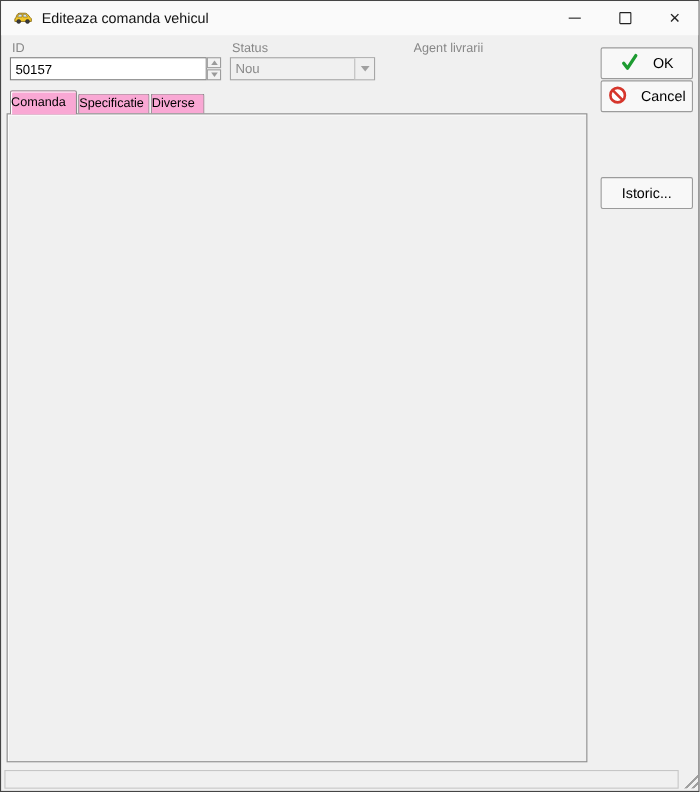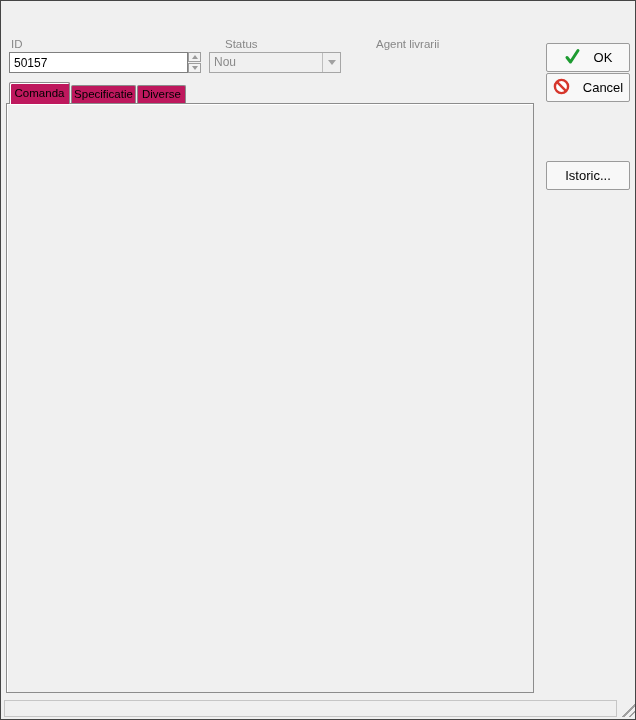--- a/index.html
+++ b/index.html
@@ -51,52 +51,73 @@
   .dtp.dis .dbtn i{border-top-color:#a0a0a0;}
   
   .wcb{position:absolute;width:13px;height:13px;box-sizing:border-box;border:1px solid #4f4f4f;border-radius:3px;background:#fff;}
   .wcb.on{background:#0067c0;border-color:#0067c0;}
   .wcb.on::after{content:"✓";position:absolute;left:1px;top:-2px;font-size:11px;color:#fff;font-weight:bold;}
   .wcb.disabled{border-color:#bdbdbd;background:#f6f6f6;}
   
   .pushbtn{position:absolute;box-sizing:border-box;background:#f8f8f8;border:1px solid #9b9b9b;border-radius:2px;display:flex;align-items:center;justify-content:center;gap:13px;font-size:13px;color:#000;cursor:default;}
   .dotsbtn{position:absolute;box-sizing:border-box;width:24px;height:23px;background:#f2f2f2;border:1px solid #aeaeae;border-radius:1px;color:#a3a3a3;font-size:12px;text-align:center;line-height:17px;}
   
-  .tab{position:absolute;box-sizing:border-box;background:#be185d;border:1px solid #8c8c8c;border-bottom:none;border-radius:2px 2px 0 0;font-size:11.5px;text-align:center;cursor:default;}
+  .tab{position:absolute;box-sizing:border-box;background:#f9a8d4;border:1px solid #8c8c8c;border-bottom:none;border-radius:2px 2px 0 0;font-size:11.5px;cursor:default;}
   .tab.active{z-index:3;box-shadow:inset 1px 1px 0 #ffffff;padding-top:4px;}
   .tab.idle{z-index:1;padding-top:2px;}
   #tabpage{position:absolute;left:5px;top:102px;width:528px;height:590px;box-sizing:border-box;background:#f0f0f0;border:1px solid #8c8c8c;box-shadow:inset 1px 1px 0 #ffffff;z-index:2;}
   
   .memo{position:absolute;box-sizing:border-box;background:#fff;border:1px solid #5f5f5f;}
   .memo .mtext{position:absolute;left:3px;top:2px;right:20px;bottom:2px;font-size:12px;color:#000;overflow:hidden;white-space:pre-wrap;}
   .memo .msb{position:absolute;top:1px;right:1px;bottom:1px;width:16px;background:#fbfbfb;border-left:1px solid #d2d2d2;}
   .memo .msb .tri-up{position:absolute;top:5px;left:4px;width:0;height:0;border:4px solid transparent;border-bottom:5px solid #a9a9a9;margin-top:-2px;}
   .memo .msb .tri-dn{position:absolute;bottom:5px;left:4px;width:0;height:0;border:4px solid transparent;border-top:5px solid #a9a9a9;margin-bottom:-2px;}
   
   #statusbar{position:absolute;left:3px;top:699px;width:613px;height:17px;box-sizing:border-box;background:#f0f0f0;border:1px solid #c6c6c6;}
   #grip{position:absolute;left:619px;top:701px;width:15px;height:15px;background:repeating-linear-gradient(135deg,transparent 0 3px,#a0a0a0 3px 4.5px);clip-path:polygon(100% 0,100% 100%,0 100%);}
 </style>
 </head>
 <body>
 
 <div id="window">
 
+  <div id="titlebar">
+    <span id="app-icon">
+      <svg width="18" height="16" viewBox="0 0 18 16">
+        <path d="M2 9 L3.5 5.5 Q4 4 6 4 L11 4 Q12.5 4 13.5 5.5 L15.5 8 L16.5 9 L16.5 11.5 L1.5 11.5 L1.5 9 Z" fill="#f0c62a" stroke="#8a6d1a" stroke-width="0.8"></path>
+        <path d="M5 5 L8 5 L8 7.5 L4 7.5 Z" fill="#cfe4f2" stroke="#8a6d1a" stroke-width="0.6"></path>
+        <path d="M9 5 L11.5 5 L13 7.5 L9 7.5 Z" fill="#cfe4f2" stroke="#8a6d1a" stroke-width="0.6"></path>
+        <circle cx="5" cy="11.5" r="1.8" fill="#3a3a3a" stroke="#222" stroke-width="0.5"></circle>
+        <circle cx="13" cy="11.5" r="1.8" fill="#3a3a3a" stroke="#222" stroke-width="0.5"></circle>
+      </svg>
+    </span>
+    <span id="title-text">Editeaza comanda vehicul</span>
+    <div class="winbtn" style="left:498px;">
+        <span class="min-bar"></span>
+      </div>
+    <div class="winbtn" style="left:544px;">
+        <span class="max-box"></span>
+      </div>
+    <div class="winbtn" style="left:590px;width:45px;">
+        <span class="close-x">✕</span>
+      </div>
+  </div>
 
   <div class="lbl dis" style="left:10px;top:37px;">ID</div>
   <input class="edit" style="left: 8px; top: 51px; width: 179px;" value="50157">
   <div class="spin gray" style="left:187px;top:51px;">
     <div class="s up">
         <i></i>
       </div>
     <div class="s dn">
         <i></i>
       </div>
   </div>
 
-  <div class="lbl dis" style="left:224px;top:37px;">Status</div>
+  <div class="lbl dis" style="left:210px;top:37px;">Status</div>
   <div class="combo dis" style="left:208px;top:51px;width:132px;">
     <span class="ctext">Nou</span>
     <span class="cbtn">
         <i></i>
       </span>
   </div>
 
   <div class="lbl dis" style="left:375px;top:37px;">Agent livrarii</div>
 
   <div class="pushbtn" style="left:545px;top:42px;width:84px;height:29px;">

